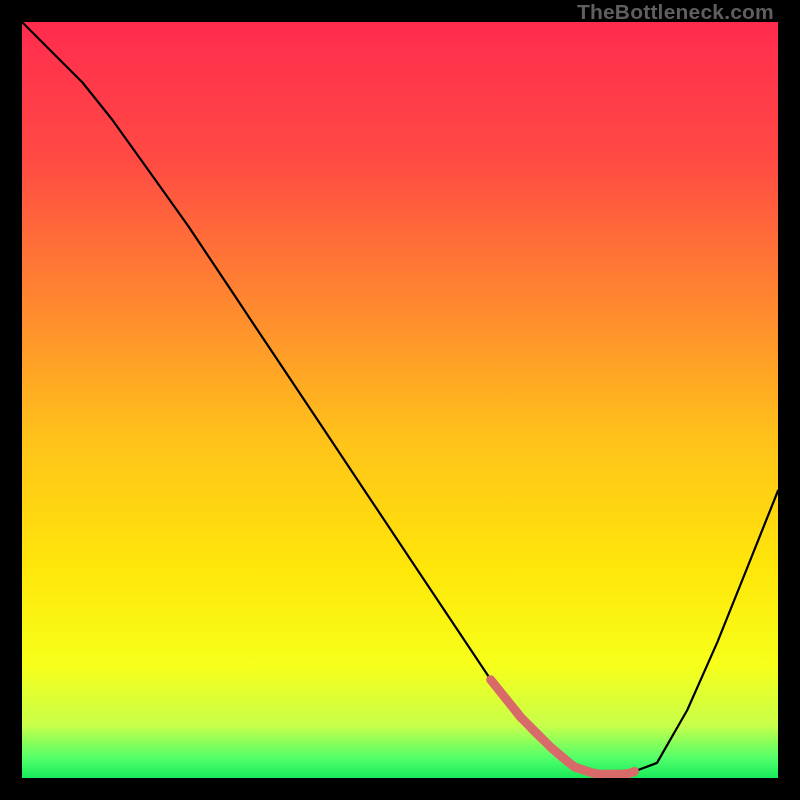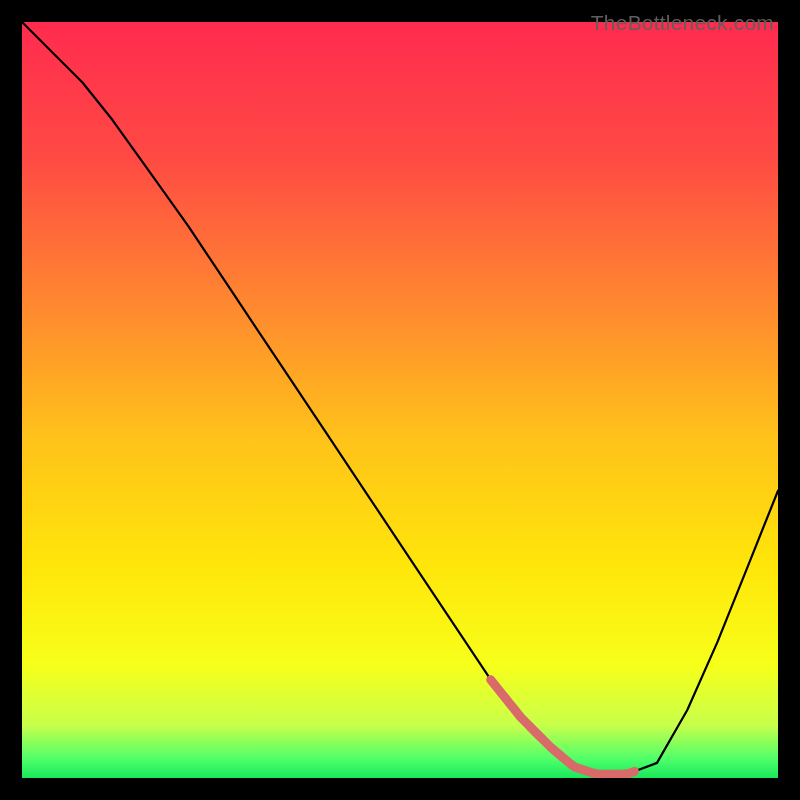--- a/index.html
+++ b/index.html
@@ -21,25 +21,25 @@
   }
   .plot {
     position: absolute;
     left: 0;
     top: 0;
     width: 756px;
     height: 756px;
   }
   .watermark {
     position: absolute;
-    top: 11px;
+    top: 0;
     right: 26px;
     color: #5f5f5f;
     font-size: 21px;
-    font-weight: 400;
+    font-weight: 700;
     letter-spacing: 0.2px;
   }
 </style>
 </head>
 <body>
 
 <div class="frame">
   <svg class="plot" viewBox="0 0 756 756">
     <defs>
       <linearGradient id="bg-grad" x1="0" y1="0" x2="0" y2="1">

